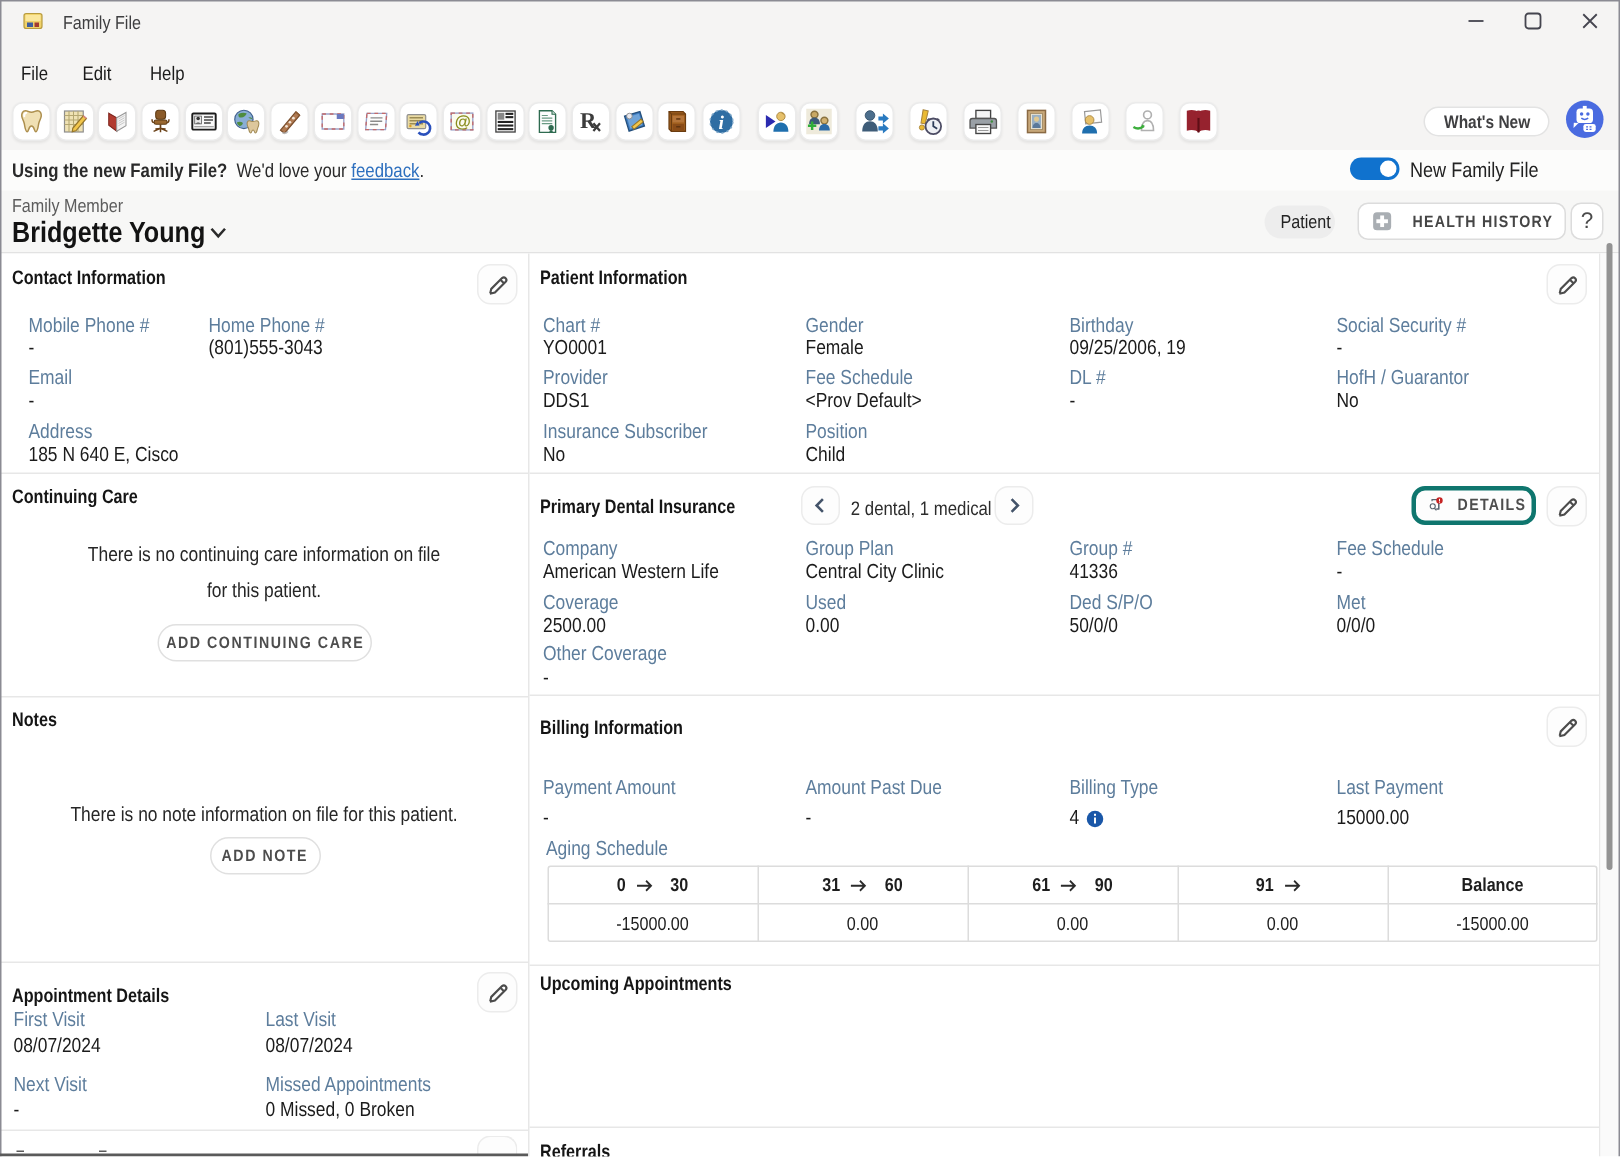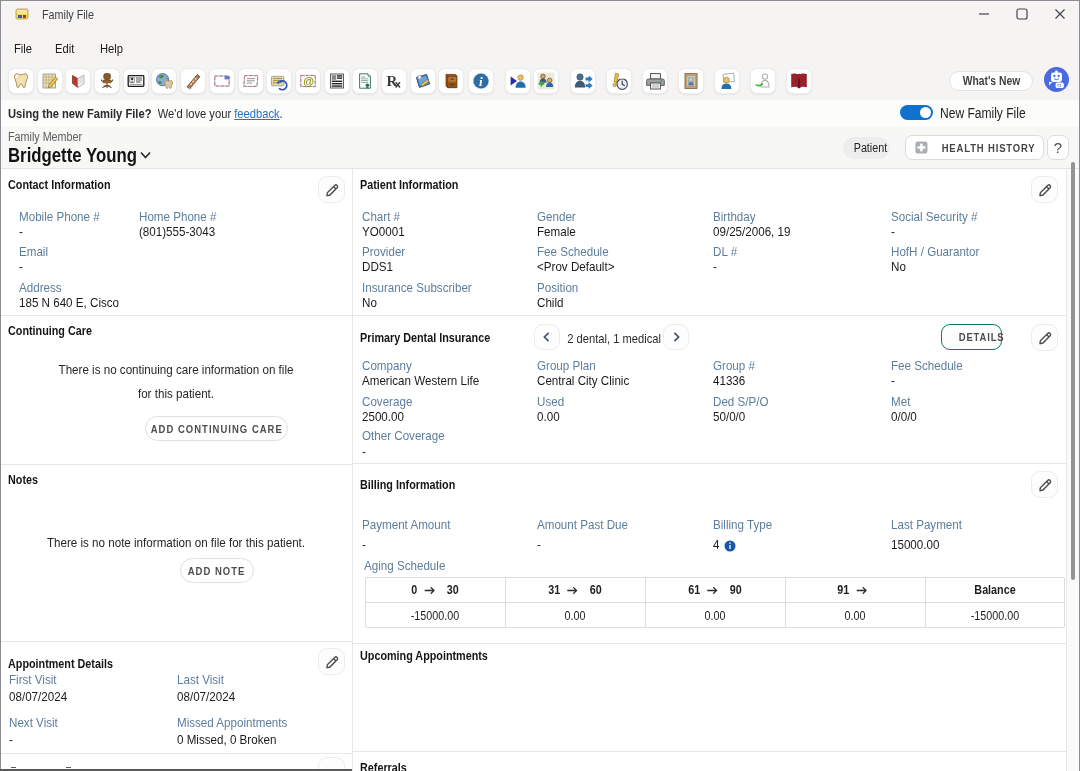--- a/index.html
+++ b/index.html
@@ -12,21 +12,21 @@
         display:flex;align-items:center;justify-content:center;box-sizing:border-box;}
   .card-h{font-size:13px;font-weight:bold;color:#151515;transform:scaleX(.83);transform-origin:0 50%;white-space:nowrap;}
   .lbl{font-size:13.5px;color:#5d7d9c;transform:scaleX(.86);transform-origin:0 50%;white-space:nowrap;}
   .val{font-size:13.5px;color:#1b1b1b;transform:scaleX(.86);transform-origin:0 50%;white-space:nowrap;}
   .pencil{position:absolute;width:27px;height:27px;background:#fdfdfd;border:1px solid #ececec;
           border-radius:9px;display:flex;align-items:center;justify-content:center;box-sizing:border-box;}
   .navbtn{position:absolute;width:26px;height:26px;background:#fdfdfd;border:1px solid #ececec;
           border-radius:9px;display:flex;align-items:center;justify-content:center;box-sizing:border-box;}
   .pillbtn{position:absolute;background:#fff;border:1px solid #e0e0e0;border-radius:13px;
            display:flex;align-items:center;justify-content:center;box-sizing:border-box;
-           font-weight:bold;color:#4d4d4d;letter-spacing:1.2px;margin-left:40px;}
+           font-weight:bold;color:#4d4d4d;letter-spacing:1.2px;}
   .hline{position:absolute;height:1px;background:#e7e7e7;}
   .ctr{transform:scaleX(.86);transform-origin:50% 50%;white-space:nowrap;}
   .txl{transform:scaleX(.86);transform-origin:0 50%;white-space:nowrap;}
   .vline{position:absolute;width:1px;background:#e7e7e7;}
 </style>
 </head>
 <body>
 
 <div class="abs chrome" style="left:0;top:0;width:1080px;height:28px;"></div>
 <div class="abs" style="left:15px;top:7px;">
@@ -421,21 +421,21 @@
   <svg width="14" height="14" viewBox="0 0 14 14">
       <path d="M8.6 2.8 L4.4 7 L8.6 11.2" stroke="#44546a" stroke-width="1.7" fill="none"></path>
     </svg>
 </div>
 <div class="abs ctr" style="left:560px;top:331px;width:103px;text-align:center;font-size:13px;color:#2c2c2c;">2 dental, 1 medical</div>
 <div class="navbtn" style="left:663px;top:324px;">
   <svg width="14" height="14" viewBox="0 0 14 14">
       <path d="M5.4 2.8 L9.6 7 L5.4 11.2" stroke="#44546a" stroke-width="1.7" fill="none"></path>
     </svg>
 </div>
-<div class="abs" style="left:941px;top:324px;width:61px;height:26px;background:#fdfdfd;border:1px solid #0f766e;border-radius:9px;box-sizing:border-box;display:flex;align-items:center;">
+<div class="abs" style="left:941px;top:324px;width:83px;height:26px;background:#fdfdfd;border:3px solid #0f766e;border-radius:9px;box-sizing:border-box;display:flex;align-items:center;">
   <svg style="margin-left:8px;margin-top:-2px;" width="18" height="19" viewBox="0 0 18 19">
       <path d="M4.5 5.5 v-1.8 h7.5 v10.5 h-2.6" fill="none" stroke="#5a6570" stroke-width="1.3"></path>
       <path d="M12 8 v6.2 h-2.8" fill="none" stroke="#5a6570" stroke-width="1.3"></path>
       <circle cx="5.3" cy="11.2" r="2.8" fill="none" stroke="#5a6570" stroke-width="1.3"></circle>
       <path d="M7.2 13.4 l2.2 2.4" stroke="#5a6570" stroke-width="1.3"></path>
       <circle cx="12.8" cy="4.8" r="3.6" fill="#c62424"></circle>
       <rect x="12.3" y="2.9" width="1.1" height="2.6" fill="#fff"></rect>
       <rect x="12.3" y="6.1" width="1.1" height="1.1" fill="#fff"></rect>
     </svg>
   <span class="ctr" style="margin-left:5px;font-size:11px;font-weight:bold;letter-spacing:1px;color:#4d4d4d;">DETAILS</span>

